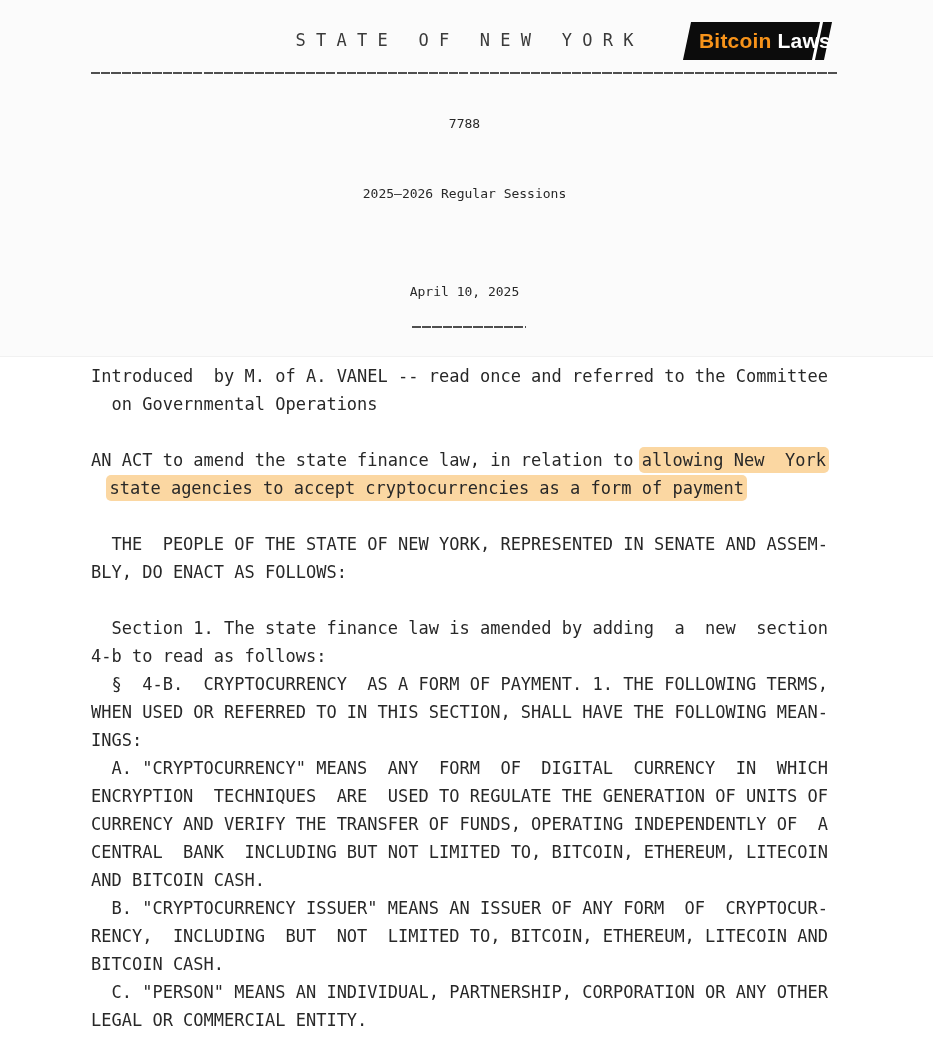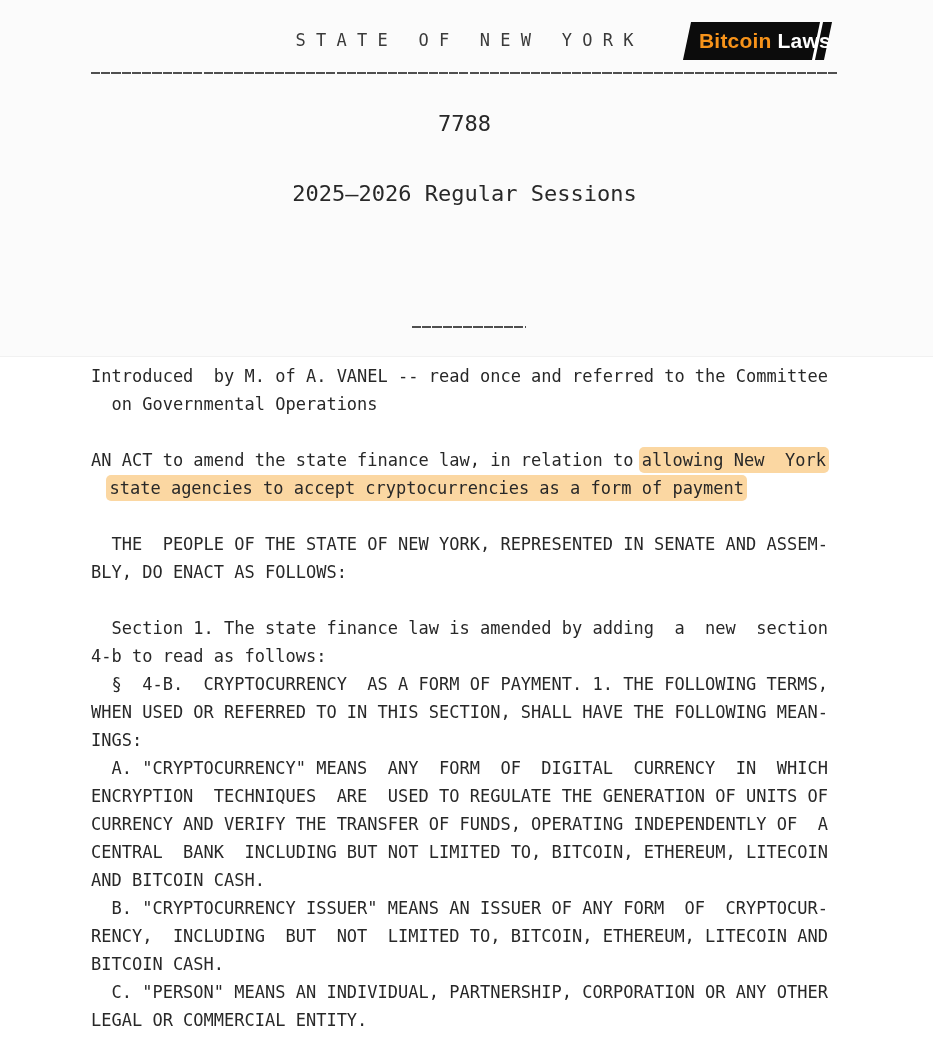--- a/index.html
+++ b/index.html
@@ -39,21 +39,21 @@
   }
   .rule{
     position:absolute;height:2px;
     background-image:repeating-linear-gradient(to right,
       #4f4f4f 0px,#4f4f4f 9.2px,rgba(0,0,0,0) 9.2px,rgba(0,0,0,0) 10.23px);
   }
   .rule-top{left:91px;top:72px;width:747px;}
   .rule-date{left:412px;top:326px;width:114px;}
   .tb{
     position:absolute;left:91px;width:747px;text-align:center;
-    font-size:22px;line-height:28px;white-space:pre;color:#282828;
+    font-size:13px;line-height:28px;white-space:pre;color:#282828;
   }
   .tb-number{top:110px;}
   .tb-session{top:180px;}
   .tb-chamber{top:222px;}
   .tb-date{top:278px;}
   .doc-body{
     position:absolute;left:91px;top:362px;width:780px;
     font-size:17px;line-height:28px;white-space:pre;color:#282828;
   }
   .line{height:28px;}
@@ -77,18 +77,19 @@
     <span class="logo-slash"></span>
   </div>
 
   <div class="rule rule-top"></div>
 
   <div class="tb tb-number">7788</div>
 
   <div class="tb tb-session">2025–2026 Regular Sessions</div>
 
 
+  <div class="tb tb-date">April 10, 2025</div>
 
   <div class="rule rule-date"></div>
 
   <div class="doc-body"><div class="line"><span>Introduced  by M. of A. VANEL -- read once and referred to the Committee</span></div><div class="line"><span>  on Governmental Operations</span></div><div class="line">&nbsp;</div><div class="line"><span>AN ACT to amend the state finance law, in relation to </span><span class="hl">allowing New  York</span></div><div class="line"><span>  </span><span class="hl">state agencies to accept cryptocurrencies as a form of payment</span></div><div class="line">&nbsp;</div><div class="line"><span>  THE  PEOPLE OF THE STATE OF NEW YORK, REPRESENTED IN SENATE AND ASSEM-</span></div><div class="line"><span>BLY, DO ENACT AS FOLLOWS:</span></div><div class="line">&nbsp;</div><div class="line"><span>  Section 1. The state finance law is amended by adding  a  new  section</span></div><div class="line"><span>4-b to read as follows:</span></div><div class="line"><span>  §  4-B.  CRYPTOCURRENCY  AS A FORM OF PAYMENT. 1. THE FOLLOWING TERMS,</span></div><div class="line"><span>WHEN USED OR REFERRED TO IN THIS SECTION, SHALL HAVE THE FOLLOWING MEAN-</span></div><div class="line"><span>INGS:</span></div><div class="line"><span>  A. "CRYPTOCURRENCY" MEANS  ANY  FORM  OF  DIGITAL  CURRENCY  IN  WHICH</span></div><div class="line"><span>ENCRYPTION  TECHNIQUES  ARE  USED TO REGULATE THE GENERATION OF UNITS OF</span></div><div class="line"><span>CURRENCY AND VERIFY THE TRANSFER OF FUNDS, OPERATING INDEPENDENTLY OF  A</span></div><div class="line"><span>CENTRAL  BANK  INCLUDING BUT NOT LIMITED TO, BITCOIN, ETHEREUM, LITECOIN</span></div><div class="line"><span>AND BITCOIN CASH.</span></div><div class="line"><span>  B. "CRYPTOCURRENCY ISSUER" MEANS AN ISSUER OF ANY FORM  OF  CRYPTOCUR-</span></div><div class="line"><span>RENCY,  INCLUDING  BUT  NOT  LIMITED TO, BITCOIN, ETHEREUM, LITECOIN AND</span></div><div class="line"><span>BITCOIN CASH.</span></div><div class="line"><span>  C. "PERSON" MEANS AN INDIVIDUAL, PARTNERSHIP, CORPORATION OR ANY OTHER</span></div><div class="line"><span>LEGAL OR COMMERCIAL ENTITY.</span></div><div class="line"><span>  2. EACH STATE AGENCY IS  AUTHORIZED  TO  ENTER  INTO  AGREEMENTS  WITH</span></div></div>
 
 </div>
 
 </body></html>

